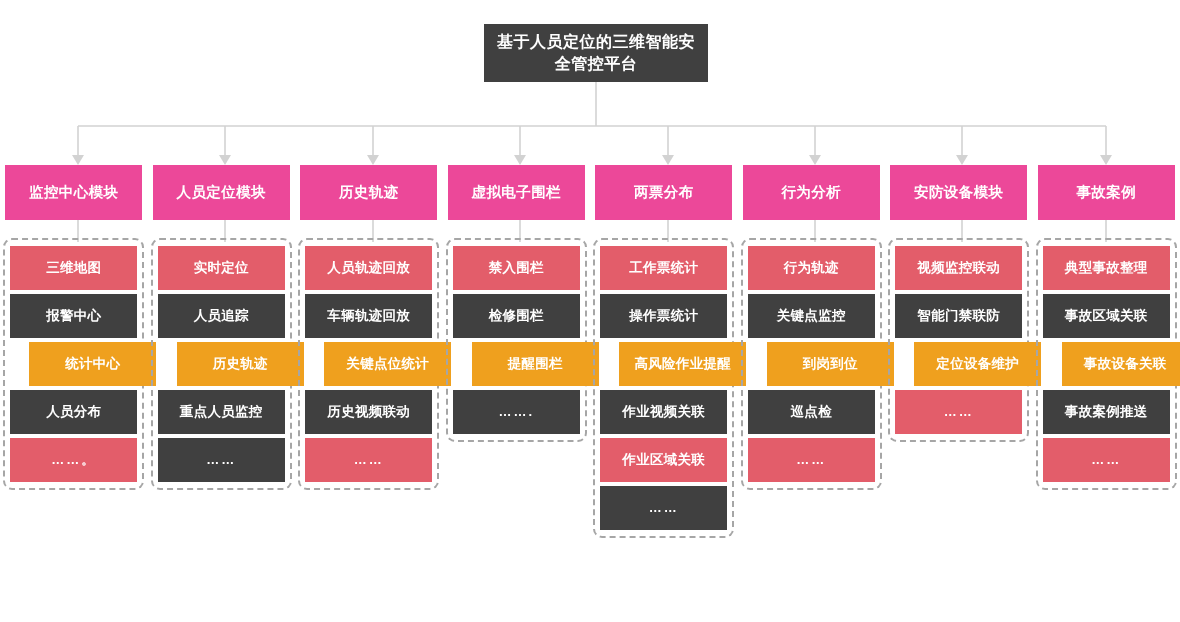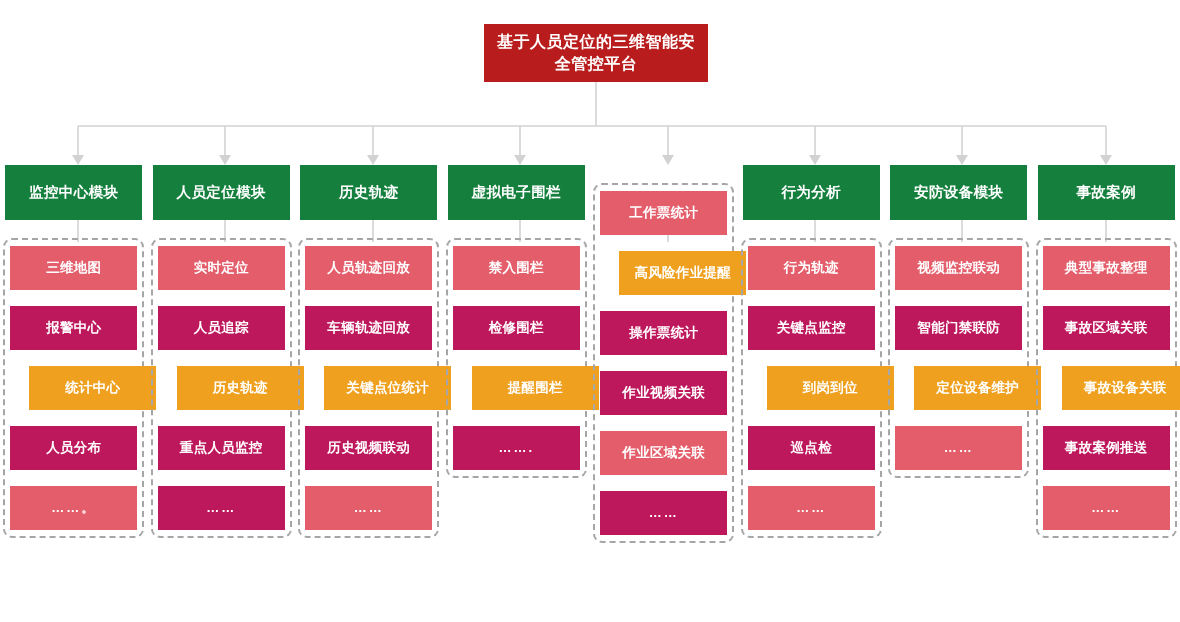--- a/index.html
+++ b/index.html
@@ -21,21 +21,21 @@
     height: 622px;
   }
 
   
   .root-title {
     position: absolute;
     left: 484px;
     top: 24px;
     width: 224px;
     height: 58px;
-    background: #b91c1c;
+    background: #404040;
     color: #ffffff;
     font-size: 16px;
     font-weight: bold;
     line-height: 1.35;
     display: flex;
     align-items: center;
     justify-content: center;
     text-align: center;
     padding: 0 10px;
     box-sizing: border-box;
@@ -65,21 +65,21 @@
     width: 147.5px;
     box-sizing: border-box;
     display: flex;
     flex-direction: column;
     align-items: center;
   }
 
   .col-header {
     width: 137px;
     height: 55px;
-    background: #15803d;
+    background: #ec4899;
     color: #ffffff;
     font-size: 14.5px;
     font-weight: bold;
     display: flex;
     align-items: center;
     justify-content: center;
     text-align: center;
     box-sizing: border-box;
     padding: 0 4px;
     letter-spacing: 0.4px;
@@ -88,41 +88,41 @@
 
   .group-box {
     margin-top: 18px;
     width: 141px;
     border: 2px dashed #A6A6A6;
     border-radius: 9px;
     padding: 6px 5px;
     box-sizing: border-box;
     display: flex;
     flex-direction: column;
-    gap: 16px;
+    gap: 4px;
     background: transparent;
   }
 
   .item {
     width: 100%;
     min-height: 44px;
     box-sizing: border-box;
     color: #ffffff;
     font-size: 13.5px;
     font-weight: bold;
     display: flex;
     align-items: center;
     justify-content: center;
     text-align: center;
     padding: 4px 5px;
     line-height: 1.25;
     letter-spacing: 0.3px;
   }
   .item.red   { background: #E35D6A; }
-  .item.teal  { background: #be185d; }
+  .item.teal  { background: #404040; }
   .item.orange{ background: #EFA01E; margin-left: 19px; }
 
   .item.dots {
     letter-spacing: 2px;
     font-size: 13px;
   }
 </style>
 </head>
 <body>
 
@@ -204,24 +204,25 @@
       <div class="col-header">虚拟电子围栏</div>
       <div class="group-box">
         <div class="item red">禁入围栏</div>
         <div class="item teal">检修围栏</div>
         <div class="item orange">提醒围栏</div>
         <div class="item teal dots">…….</div>
       </div>
     </div>
 
     <div class="column">
+      <div class="col-header">两票分布</div>
       <div class="group-box">
         <div class="item red">工作票统计</div>
+        <div class="item teal">操作票统计</div>
         <div class="item orange">高风险作业提醒</div>
-        <div class="item teal">操作票统计</div>
         <div class="item teal">作业视频关联</div>
         <div class="item red">作业区域关联</div>
         <div class="item teal dots">……</div>
       </div>
     </div>
 
     <div class="column">
       <div class="col-header">行为分析</div>
       <div class="group-box">
         <div class="item red">行为轨迹</div>

